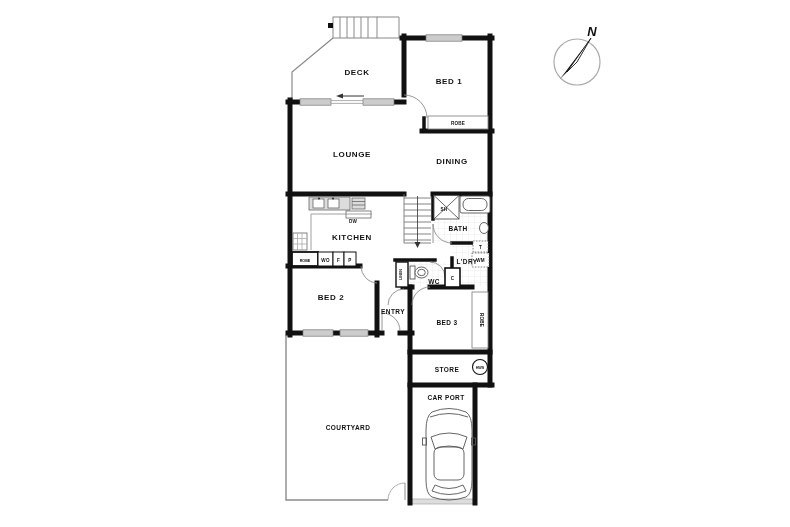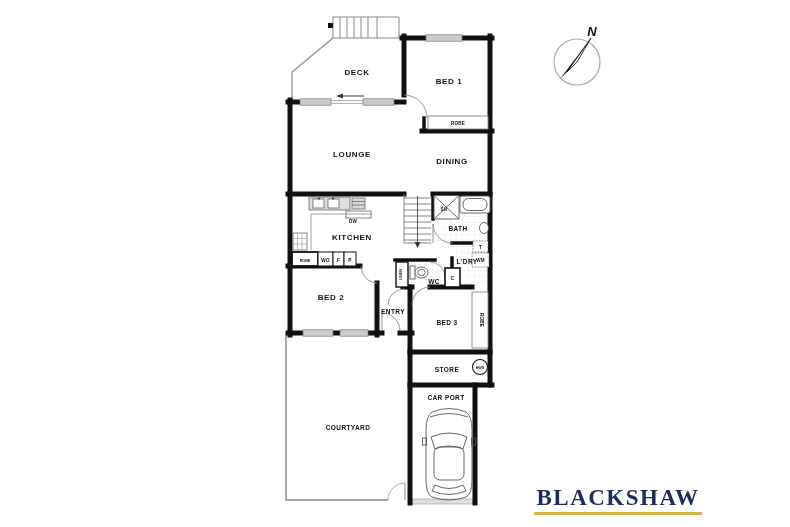--- a/index.html
+++ b/index.html
@@ -200,16 +200,13 @@
     <text x="325.5" y="261.5" text-anchor="middle" class="tiny-lbl">WO</text>
     <text x="338.5" y="261.5" text-anchor="middle" class="tiny-lbl">F</text>
     <text x="350" y="261.5" text-anchor="middle" class="tiny-lbl">P</text>
     <text x="402" y="274.5" text-anchor="middle" class="micro-lbl" transform="rotate(-90 402 274.5)">LINEN</text>
     <text x="452.5" y="280" text-anchor="middle" class="tiny-lbl">C</text>
     <text x="480.5" y="248.5" text-anchor="middle" class="tiny-lbl">T</text>
     <text x="480.5" y="262" text-anchor="middle" class="tiny-lbl">WM</text>
   </g>
 </svg>
 
-<div id="brand">
-  <span>BLACKSHAW</span>
 </div>
-</div>
 
 </body></html>

